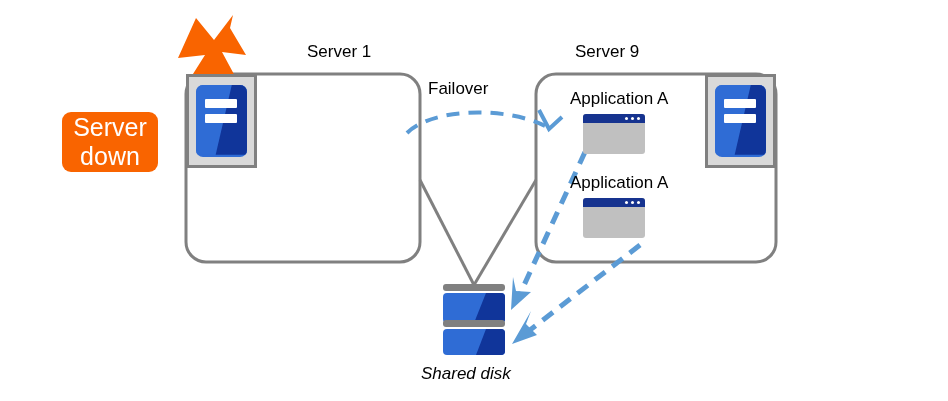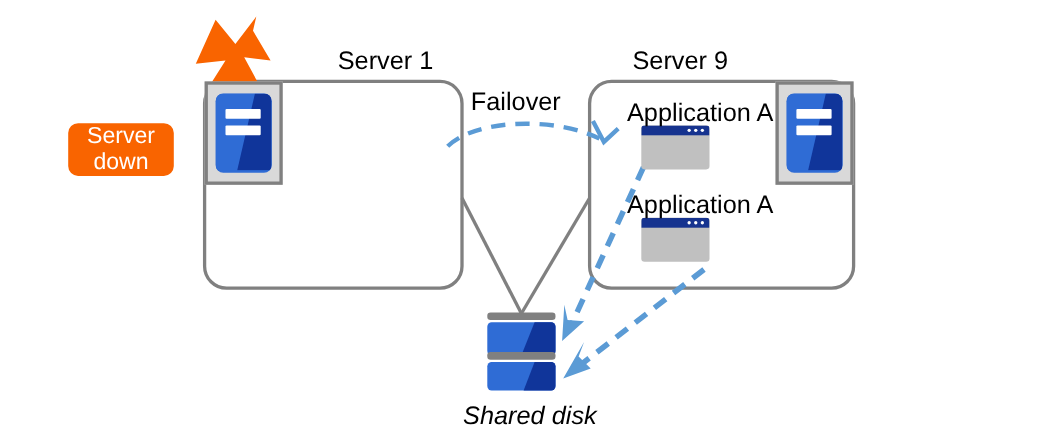--- a/index.html
+++ b/index.html
@@ -20,46 +20,46 @@
   #vector-layer {
     position: absolute;
     left: 0;
     top: 0;
     width: 948px;
     height: 401px;
   }
   .label {
     position: absolute;
     color: #000000;
-    font-size: 23px;
+    font-size: 17px;
     line-height: 1.1;
     white-space: nowrap;
     font-family: "Liberation Sans", sans-serif;
   }
   #server1-title { left: 307px; top: 43px; }
   #server2-title { left: 575px; top: 43px; }
   #failover-label { left: 428px; top: 80px; }
   #shared-disk-label { left: 421px; top: 365px; font-style: italic; }
   #app1-label { left: 570px; top: 90px; }
   #app2-label { left: 570px; top: 174px; }
 
   #server-down-badge {
     position: absolute;
     left: 62px;
     top: 112px;
     width: 96px;
-    height: 48px;
+    height: 60px;
     background: #f96400;
     border-radius: 9px;
     display: flex;
     flex-direction: column;
     align-items: center;
     justify-content: center;
     color: #ffffff;
-    font-size: 21px;
+    font-size: 25px;
     line-height: 1.15;
     text-align: center;
     font-family: "Liberation Sans", sans-serif;
   }
 
   .server-icon {
     position: absolute;
     background: #d9d9d9;
     border: 3px solid #808080;
     box-sizing: border-box;

